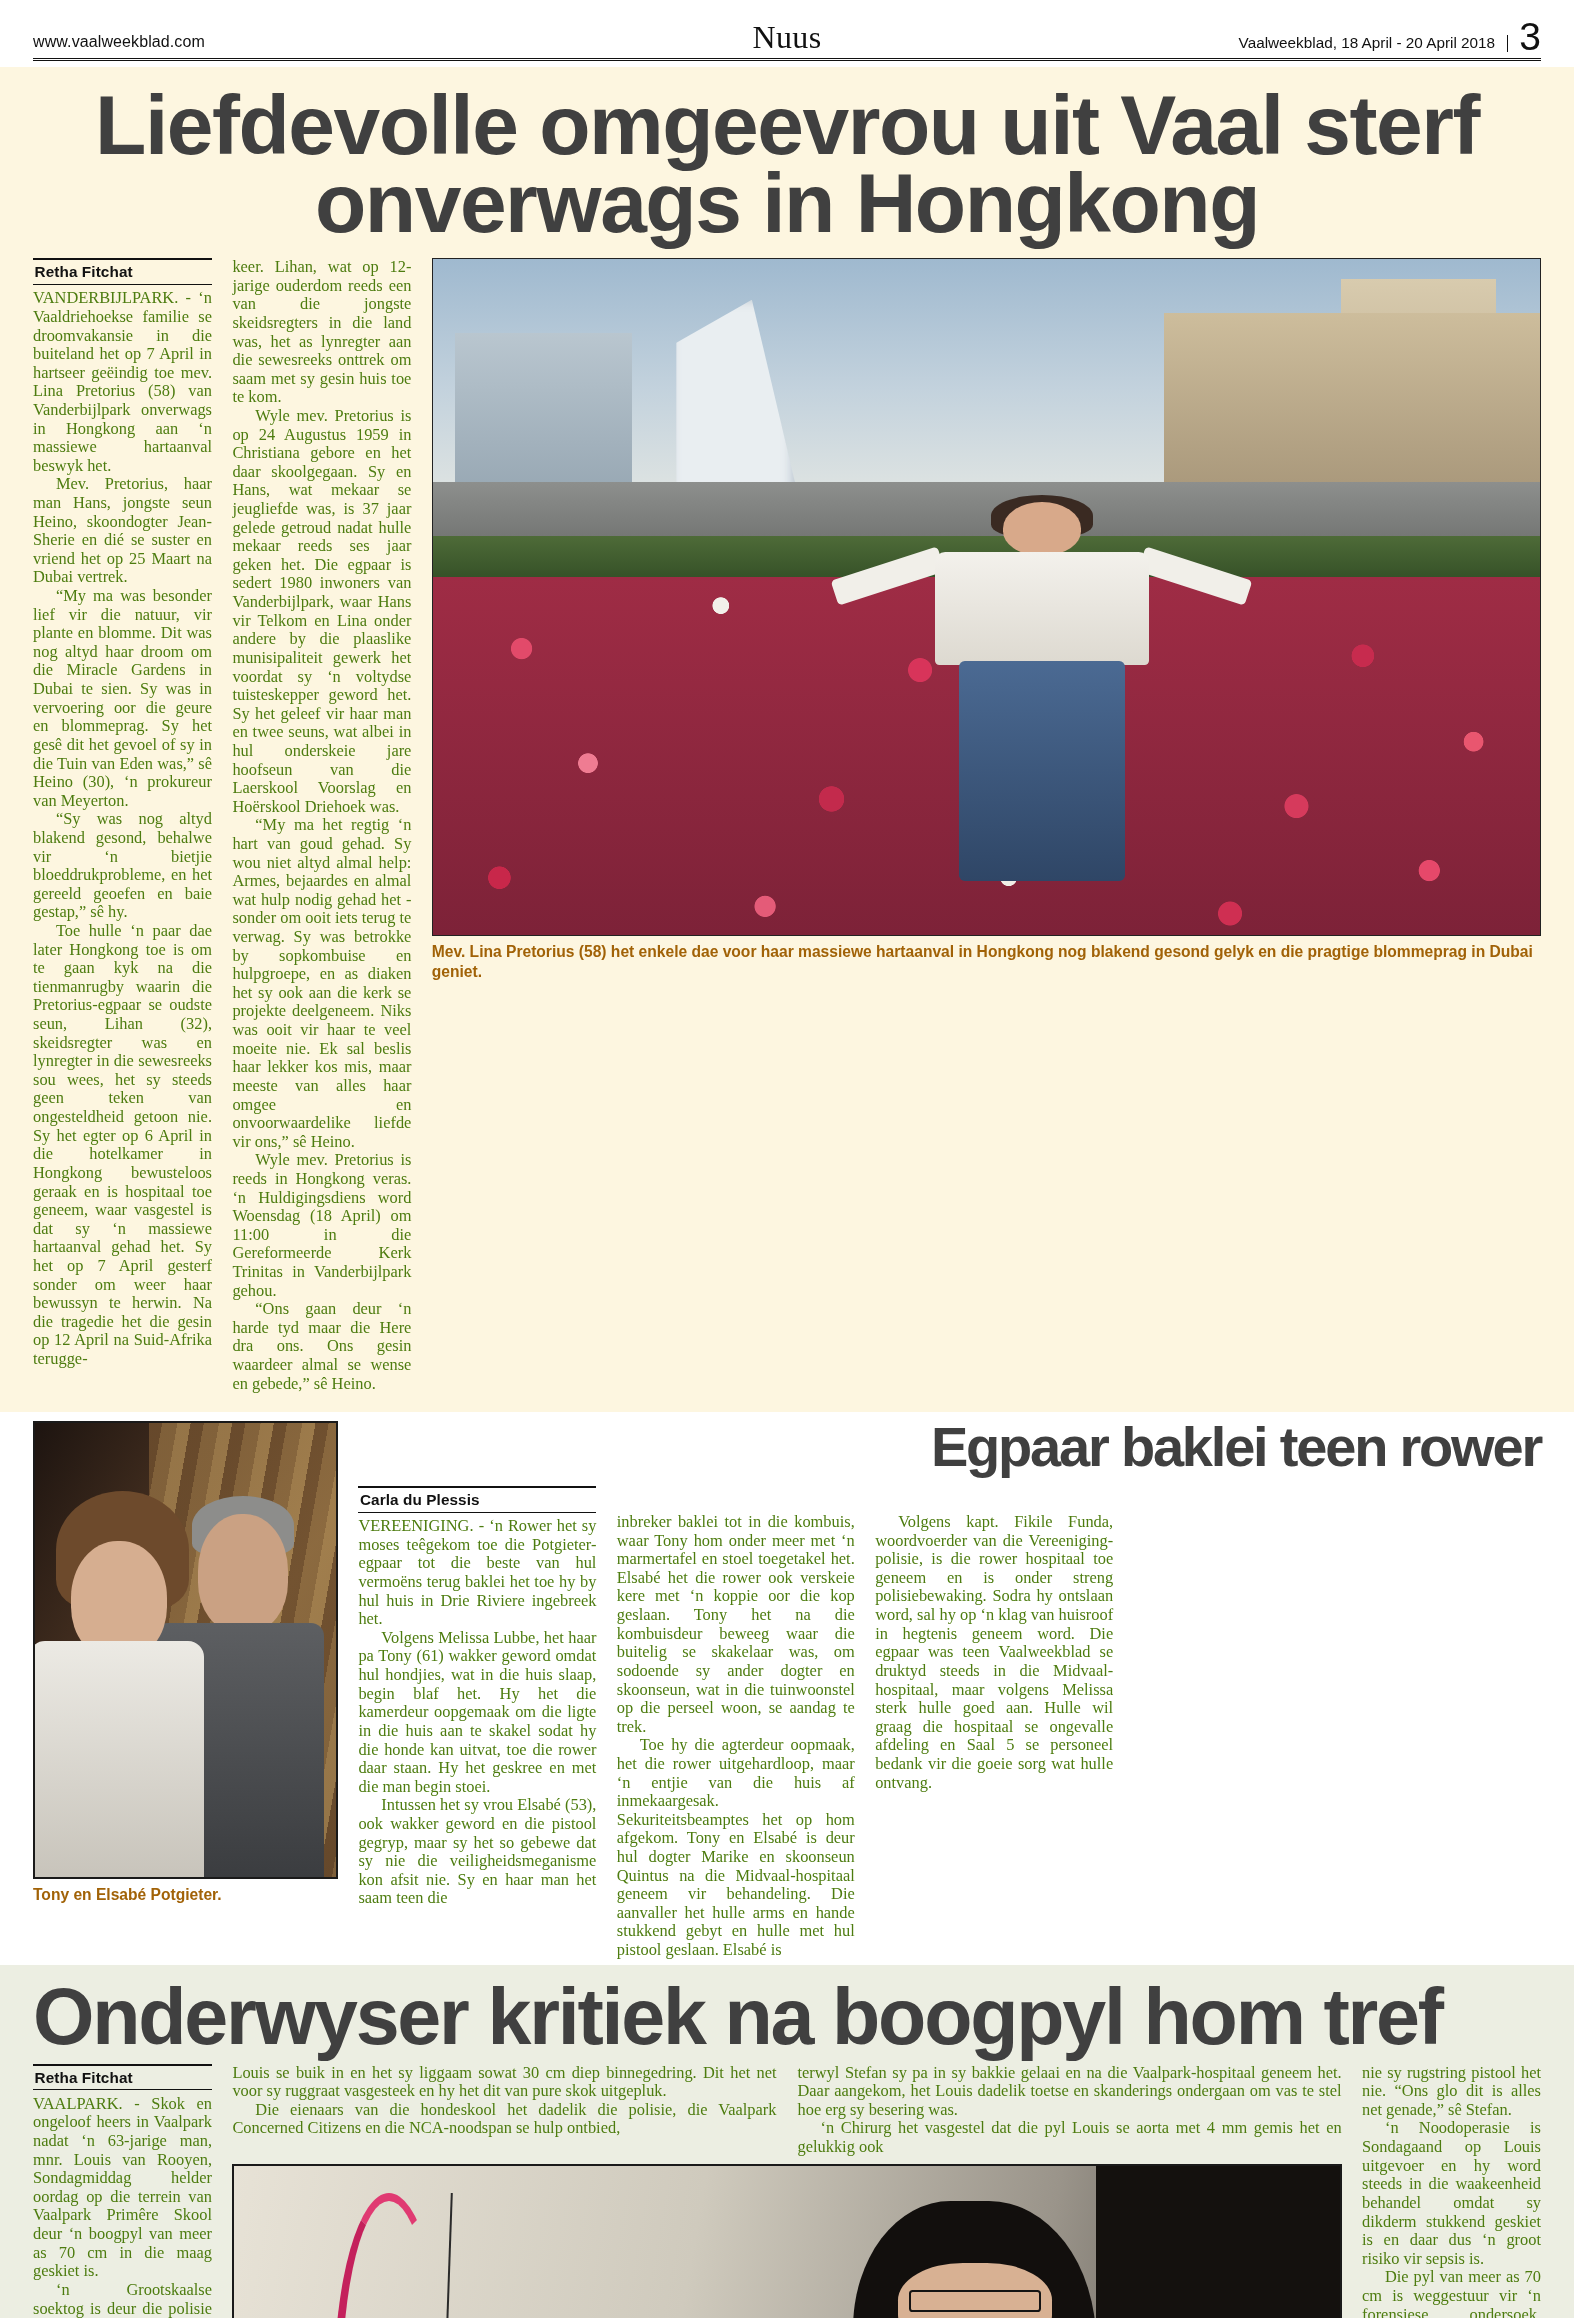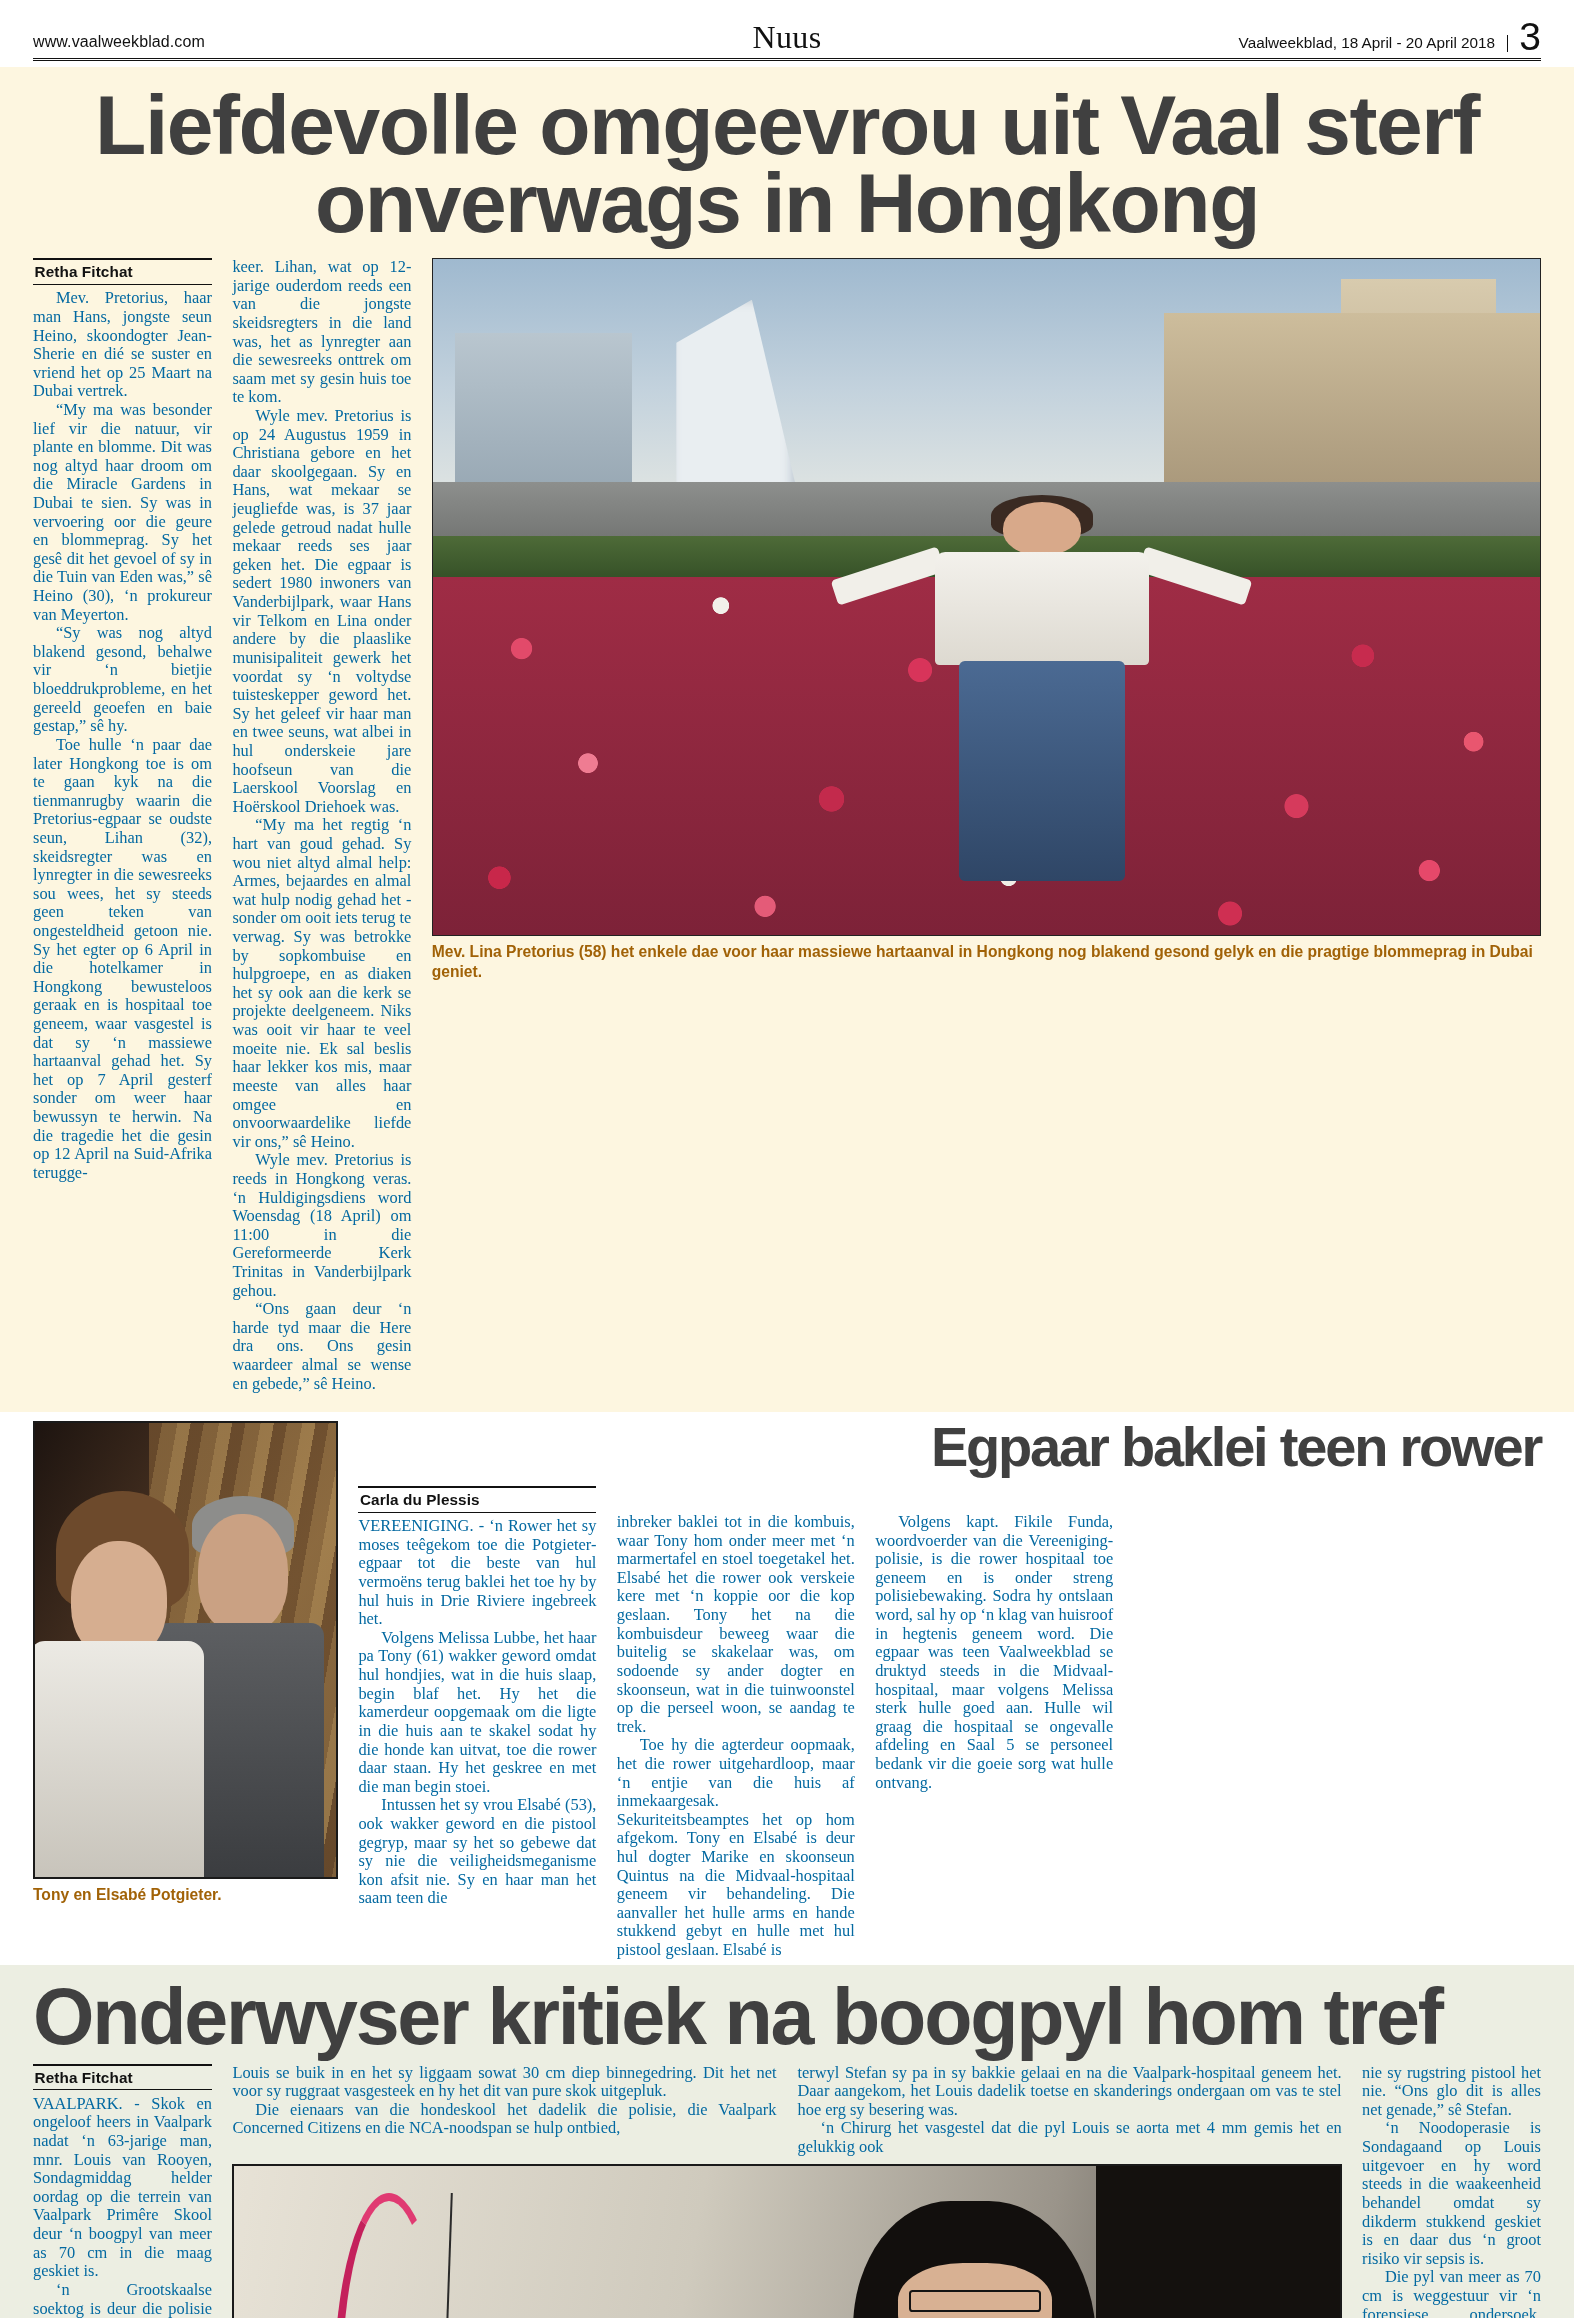--- a/index.html
+++ b/index.html
@@ -81,21 +81,21 @@
     margin-bottom:4.4px;
     letter-spacing:0.1px;
   }
 
   
   .col {
     font-family:"Liberation Serif", serif;
     font-size:16.4px;
     line-height:1.135;
     text-align:justify;
-    color:#0369a1;
+    color:#4d7c0f;
     hyphens:auto;
     -webkit-hyphens:auto;
   }
   .col p { margin:0; text-indent:1.4em; }
   .col p.first { text-indent:0; }
 
   
   .caption {
     font-family:"Liberation Sans", sans-serif;
     font-weight:700; font-size:15.6px; line-height:1.26;
@@ -293,20 +293,21 @@
 </div>
 
 <div class="article art1">
   <h1 class="headline hl-a1">Liefdevolle omgeevrou uit Vaal sterf onverwags in Hongkong</h1>
 
   <div class="a1-grid">
 
     <div class="a1-c1">
       <div class="byline">Retha Fitchat</div>
       <div class="col">
+        <p class="first">VANDERBIJLPARK. - ‘n Vaaldriehoekse familie se droomvakansie in die buiteland het op 7 April in hartseer geëindig toe mev. Lina Pretorius (58) van Vanderbijlpark onverwags in Hongkong aan ‘n massiewe hartaanval beswyk het.</p>
         <p>Mev. Pretorius, haar man Hans, jongste seun Heino, skoondogter Jean-Sherie en dié se suster en vriend het op 25 Maart na Dubai vertrek.</p>
         <p>“My ma was besonder lief vir die natuur, vir plante en blomme. Dit was nog altyd haar droom om die Miracle Gardens in Dubai te sien. Sy was in vervoering oor die geure en blommeprag. Sy het gesê dit het gevoel of sy in die Tuin van Eden was,” sê Heino (30), ‘n prokureur van Meyerton.</p>
         <p>“Sy was nog altyd blakend gesond, behalwe vir ‘n bietjie bloeddrukprobleme, en het gereeld geoefen en baie gestap,” sê hy.</p>
         <p>Toe hulle ‘n paar dae later Hongkong toe is om te gaan kyk na die tienmanrugby waarin die Pretorius-egpaar se oudste seun, Lihan (32), skeidsregter was en lynregter in die sewesreeks sou wees, het sy steeds geen teken van ongesteldheid getoon nie. Sy het egter op 6 April in die hotelkamer in Hongkong bewusteloos geraak en is hospitaal toe geneem, waar vasgestel is dat sy ‘n massiewe hartaanval gehad het. Sy het op 7 April gesterf sonder om weer haar bewussyn te herwin. Na die tragedie het die gesin op 12 April na Suid-Afrika terugge-</p>
       </div>
     </div>
 
     <div class="a1-c2">
       <div class="col">
         <p class="first">keer. Lihan, wat op 12-jarige ouderdom reeds een van die jongste skeidsregters in die land was, het as lynregter aan die sewesreeks onttrek om saam met sy gesin huis toe te kom.</p>

